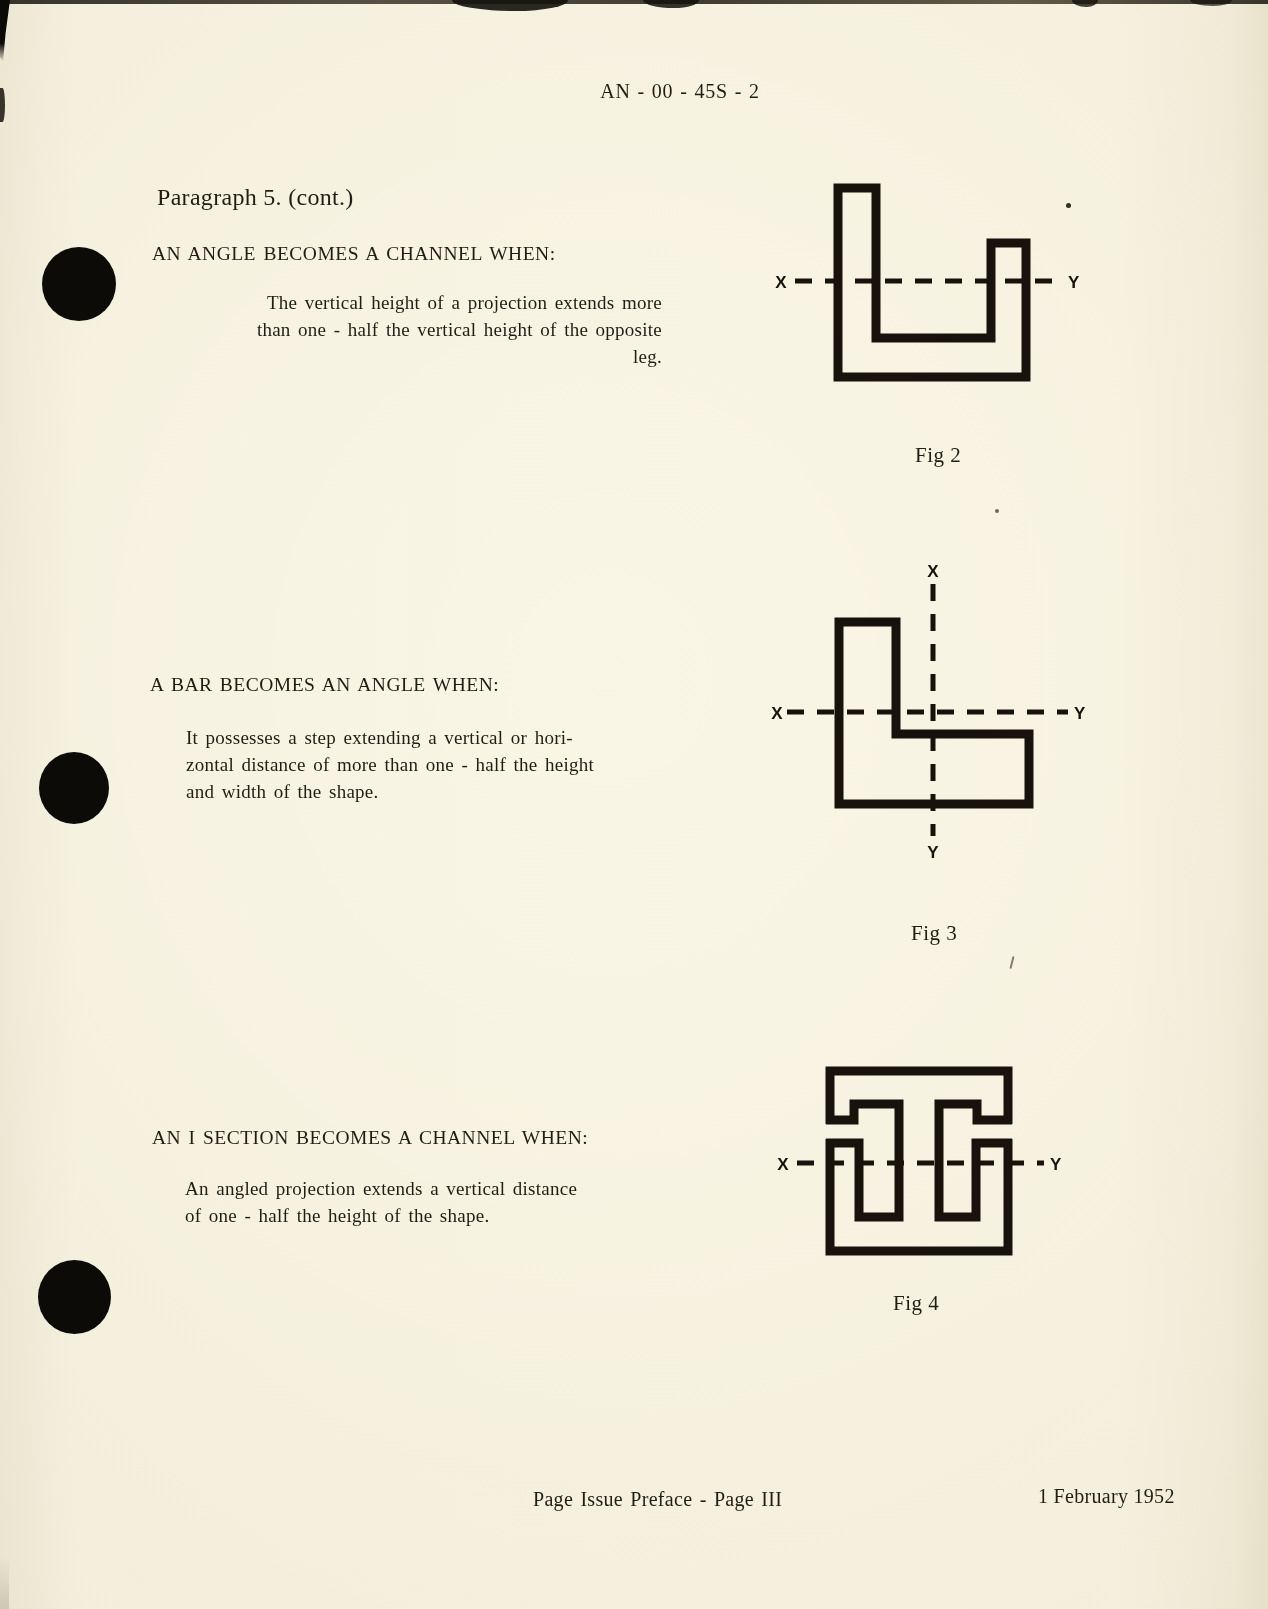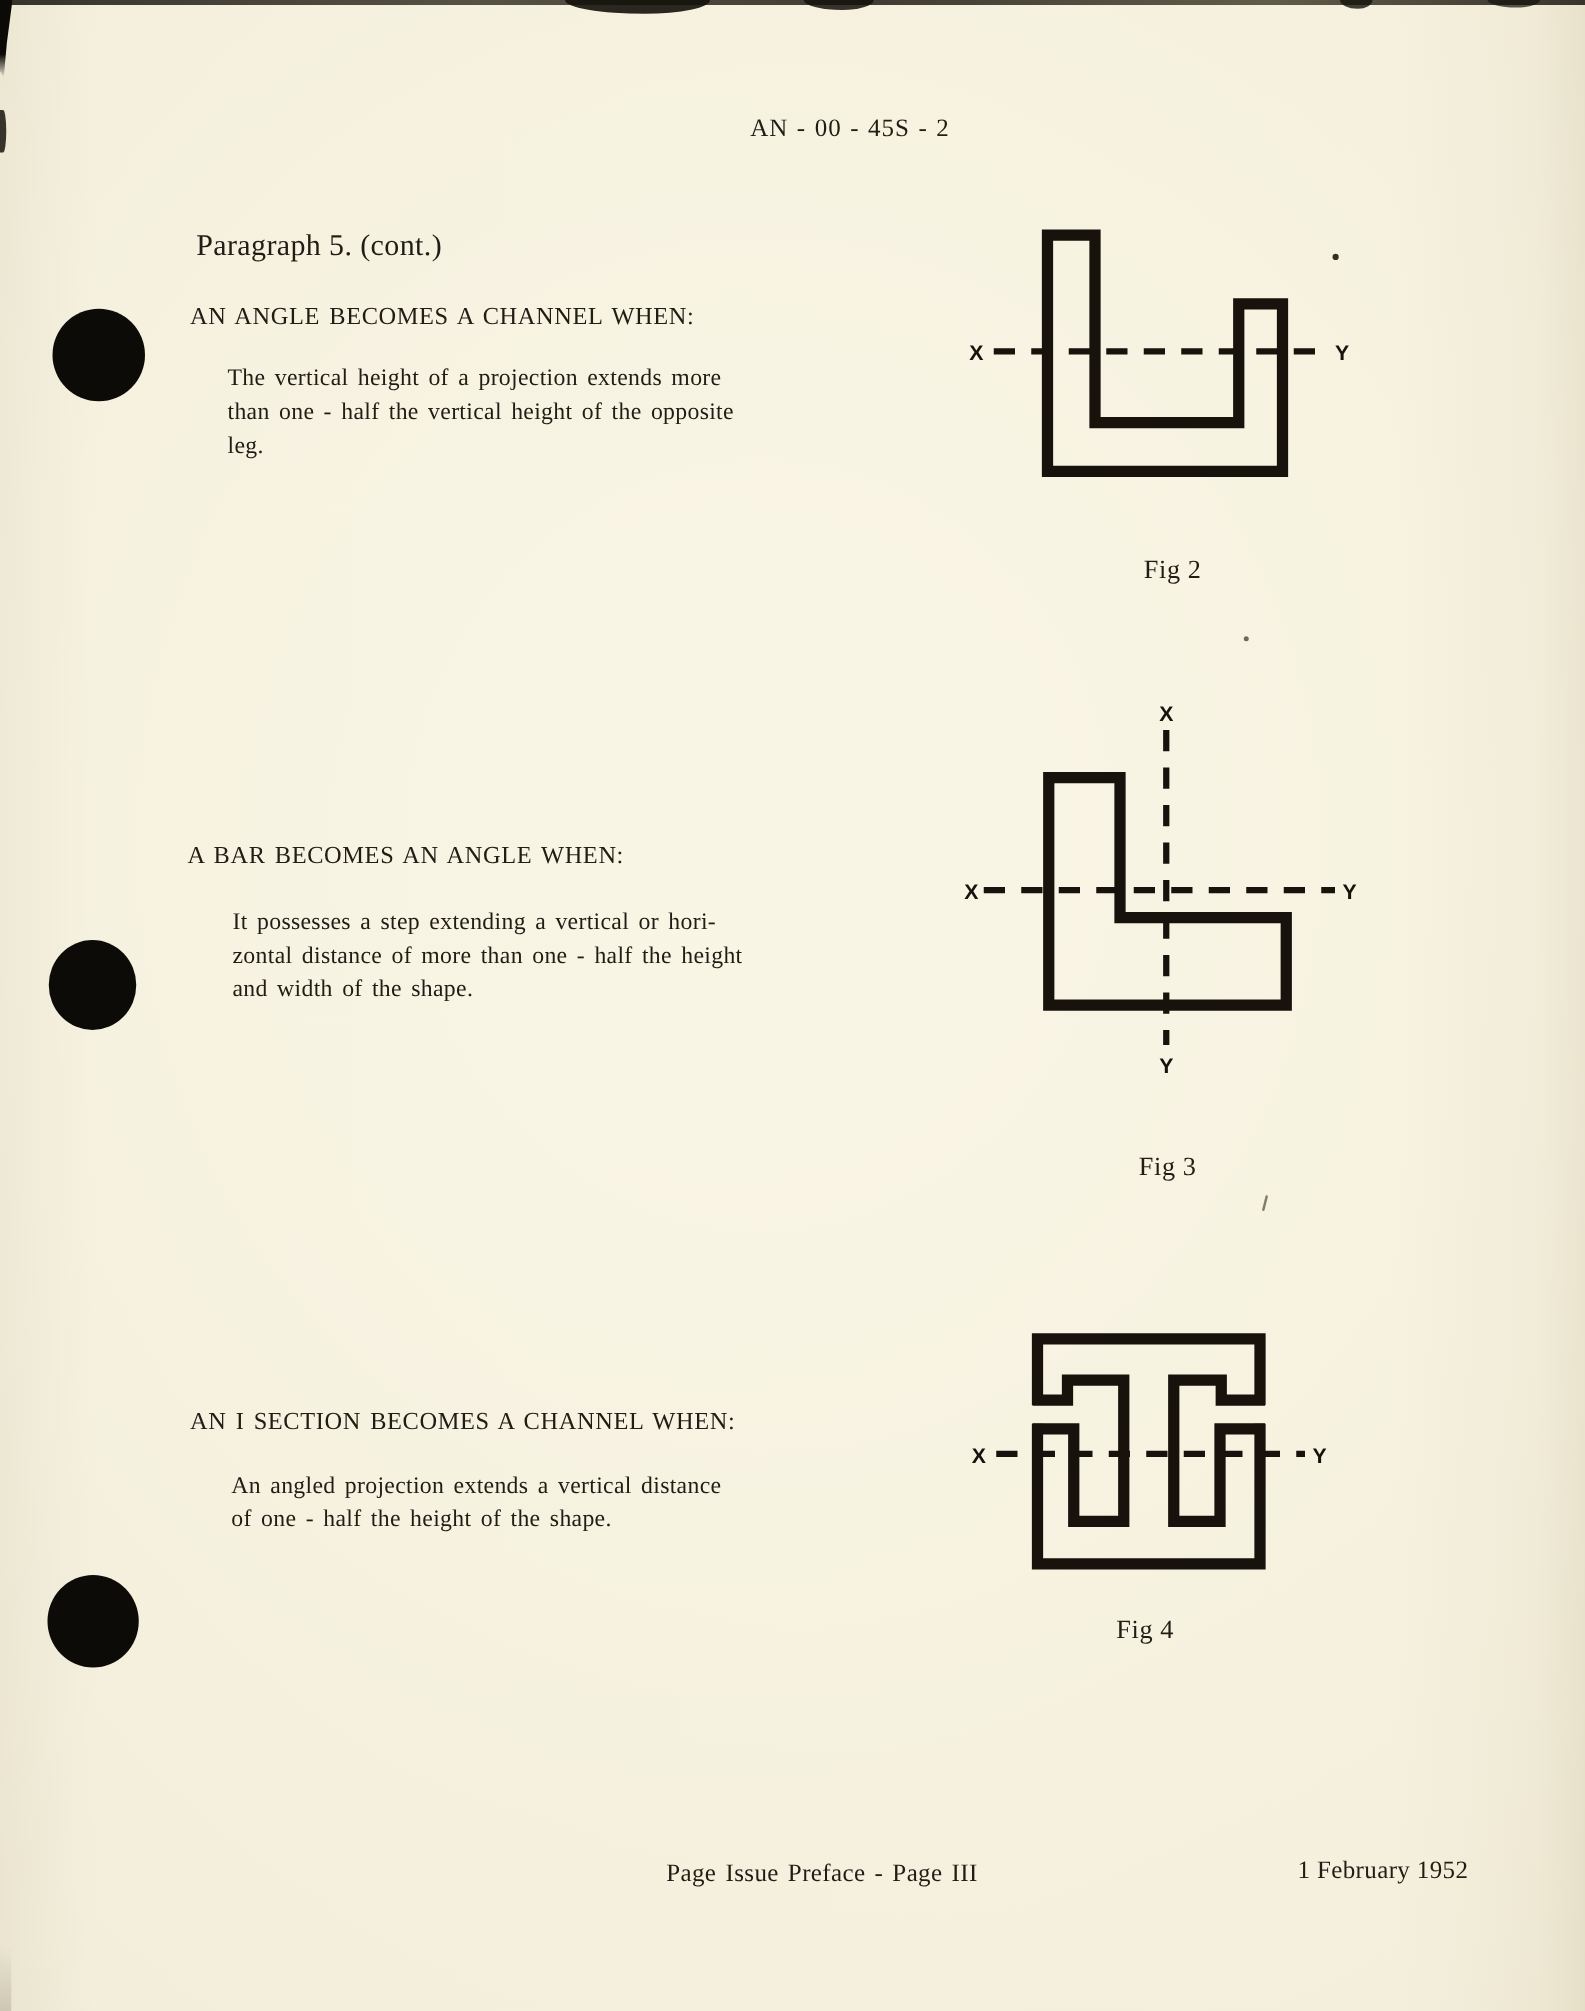--- a/index.html
+++ b/index.html
@@ -27,25 +27,25 @@
   .corner-bl{position:absolute;left:0;bottom:0;width:9px;height:52px;background:linear-gradient(0deg,#b9b3a0,rgba(185,179,160,0));opacity:.6;}
   .punch-hole{position:absolute;background:#0d0b08;border-radius:50%;}
   .hole-1{left:42px;top:247px;width:74px;height:74px;}
   .hole-2{left:39px;top:752px;width:70px;height:72px;}
   .hole-3{left:38px;top:1260px;width:73px;height:74px;}
   .speck{position:absolute;background:#332e22;border-radius:50%;}
   .speck-1{left:1066px;top:203px;width:5px;height:5px;}
   .speck-2{left:995px;top:509px;width:4px;height:4px;opacity:.7;}
   .speck-3{left:1011px;top:956px;width:2px;height:13px;border-radius:2px;transform:rotate(14deg);opacity:.6;}
 
-  .doc-number{position:absolute;left:540px;top:92px;width:280px;text-align:center;font-size:20px;letter-spacing:.8px;word-spacing:1px;}
+  .doc-number{position:absolute;left:540px;top:80px;width:280px;text-align:center;font-size:20px;letter-spacing:.8px;word-spacing:1px;}
   .para-ref{position:absolute;left:157px;top:184px;font-size:24px;letter-spacing:.3px;}
   .sec-heading{position:absolute;font-size:19.5px;letter-spacing:.5px;word-spacing:2px;}
   .sec-body{position:absolute;font-size:19px;line-height:27px;letter-spacing:.25px;word-spacing:2.5px;white-space:pre-line;}
-  .h1{left:152px;top:243px;} .b1{left:182px;top:289px;width:480px;}
+  .h1{left:152px;top:243px;} .b1{left:182px;top:289px;width:480px;text-align:right;}
   .h2{left:150px;top:674px;} .b2{left:186px;top:724px;width:490px;}
   .h3{left:152px;top:1127px;} .b3{left:185px;top:1175px;width:500px;}
 
   .fig-svg{position:absolute;overflow:visible;}
   .svg-2{left:730px;top:150px;width:370px;height:330px;}
   .svg-3{left:730px;top:545px;width:370px;height:330px;}
   .svg-4{left:730px;top:1040px;width:370px;height:232px;}
   .shape{fill:none;stroke:#17130c;stroke-width:9;stroke-linejoin:miter;}
   .dash{fill:none;stroke:#17130c;stroke-width:5;stroke-dasharray:17 13;stroke-linecap:butt;}
   .axis-label{font-family:"Liberation Sans","DejaVu Sans",sans-serif;font-weight:bold;font-size:17px;fill:#17130c;}

